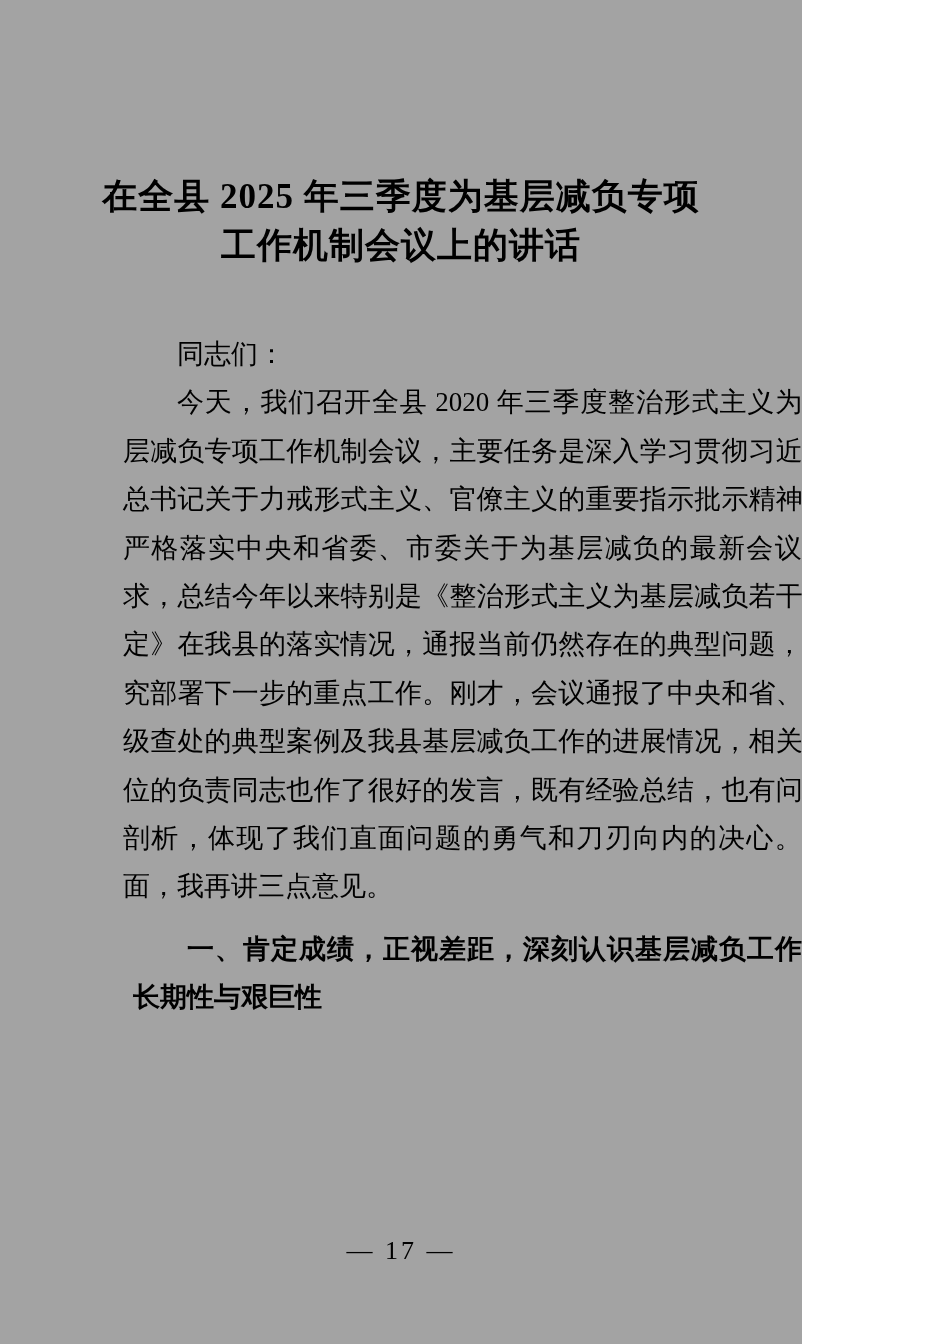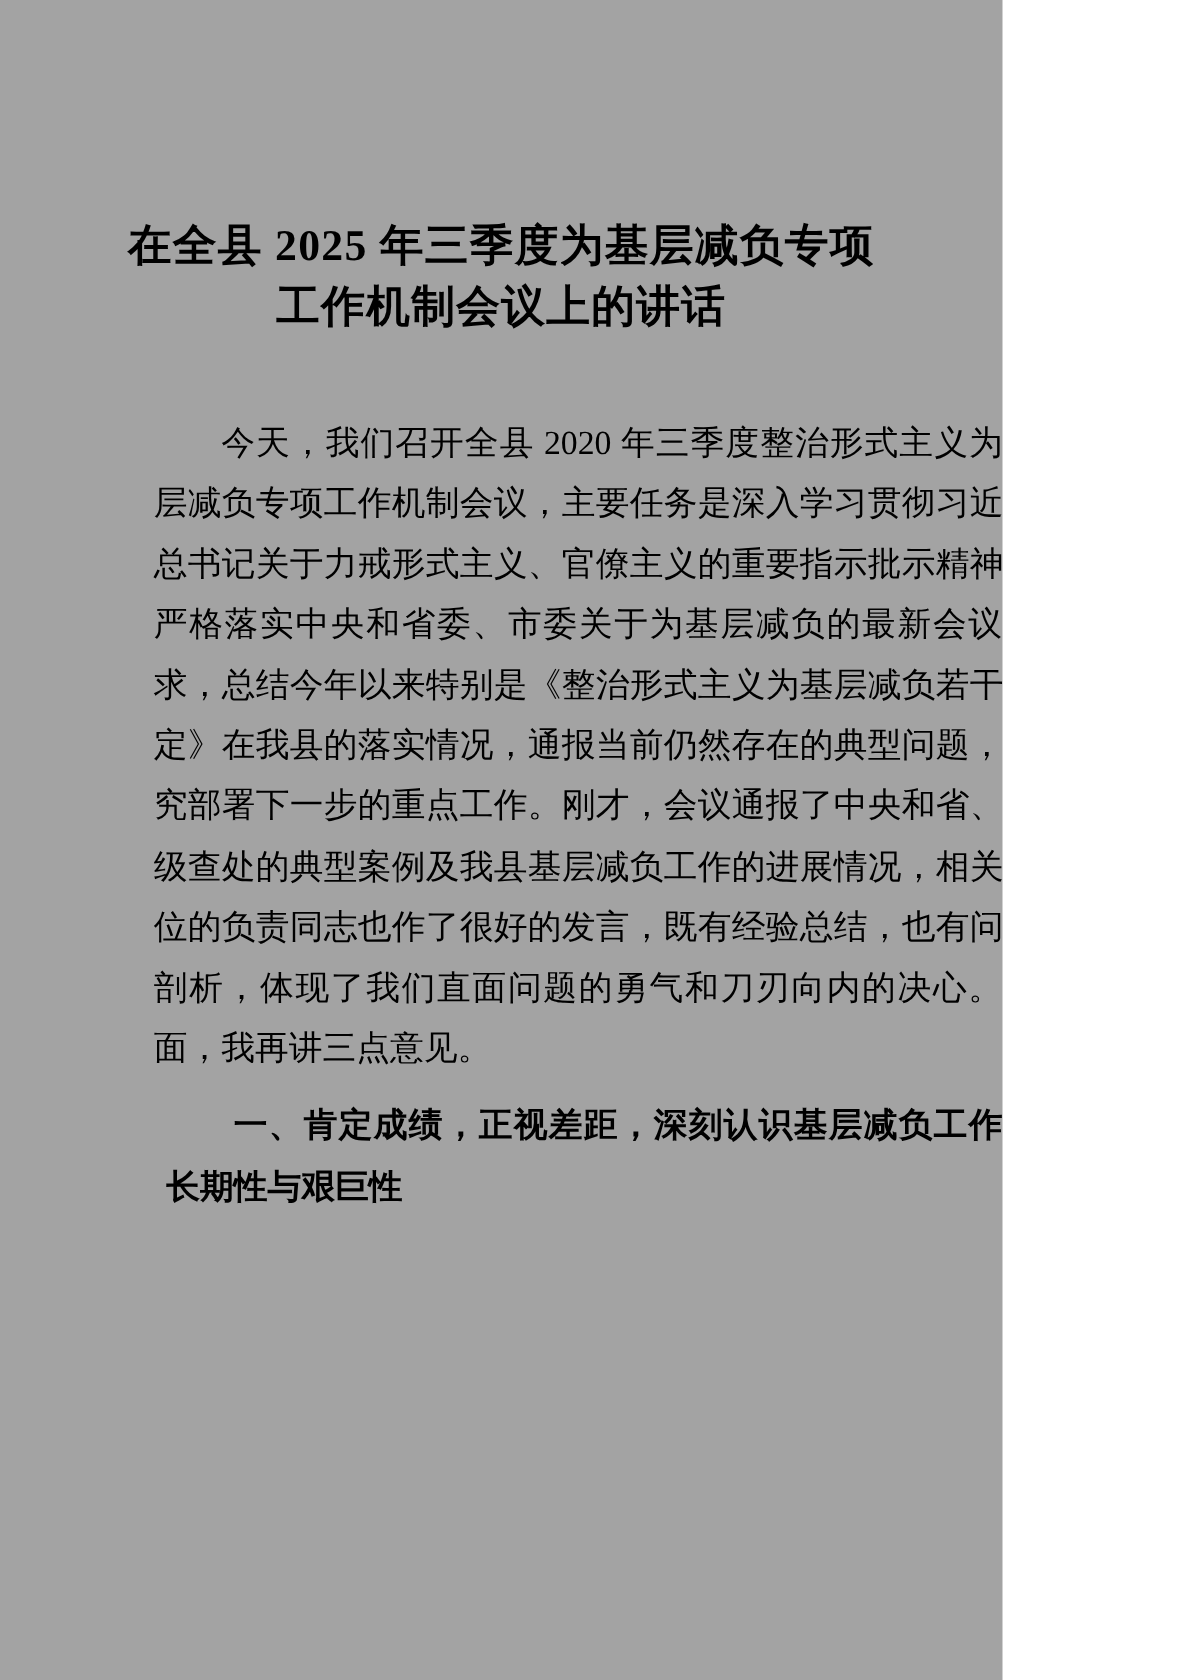--- a/index.html
+++ b/index.html
@@ -69,18 +69,20 @@
   }
 </style>
 </head>
 <body>
 
 <div class="page">
 
   <h1 class="doc-title">在全县 2025 年三季度为基层减负专项工作机制会议上的讲话</h1>
 
   <div class="doc-content">
+    <p class="salutation">同志们：</p>
     <p class="body-para">今天，我们召开全县 2020 年三季度整治形式主义为基层减负专项工作机制会议，主要任务是深入学习贯彻习近平总书记关于力戒形式主义、官僚主义的重要指示批示精神，严格落实中央和省委、市委关于为基层减负的最新会议要求，总结今年以来特别是《整治形式主义为基层减负若干规定》在我县的落实情况，通报当前仍然存在的典型问题，研究部署下一步的重点工作。刚才，会议通报了中央和省、市级查处的典型案例及我县基层减负工作的进展情况，相关单位的负责同志也作了很好的发言，既有经验总结，也有问题剖析，体现了我们直面问题的勇气和刀刃向内的决心。下面，我再讲三点意见。</p>
     <h2 class="section-heading">一、肯定成绩，正视差距，深刻认识基层减负工作的长期性与艰巨性</h2>
   </div>
 
+  <div class="page-footer">— 17 —</div>
 
 </div>
 
 </body></html>

